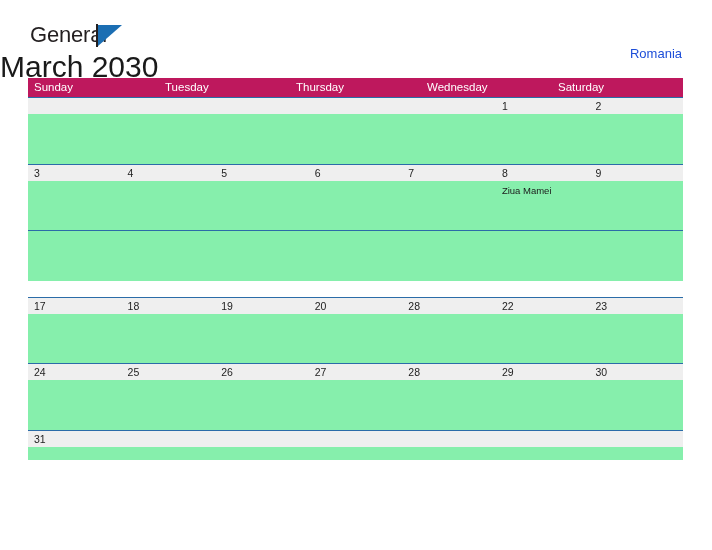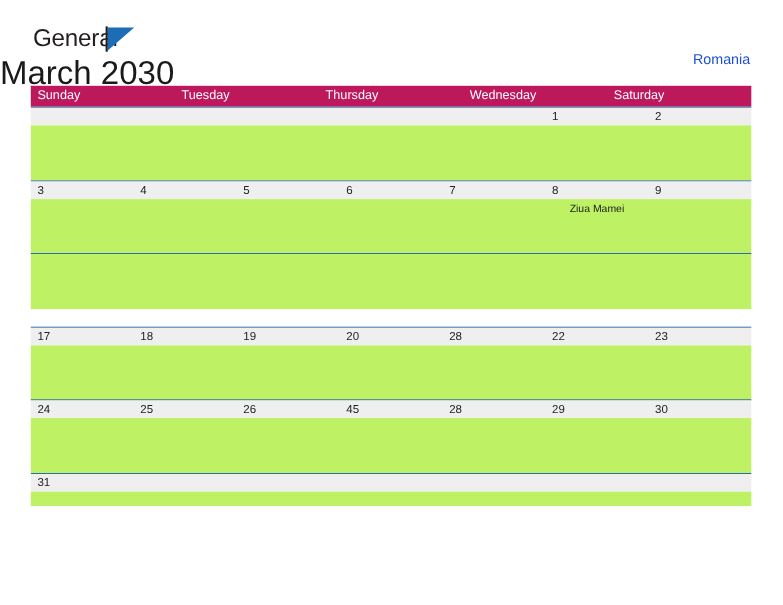--- a/index.html
+++ b/index.html
@@ -128,22 +128,21 @@
     flex: 1 1 0;
     font-size: 10.5px;
     color: #222222;
     line-height: 16px;
     padding-left: 6px;
     box-sizing: border-box;
   }
   .event-strip {
     display: flex;
     height: 50px;
-    background: #bef264;
-    text-align: center;
+    background: #86efac;
   }
   .event-cell {
     flex: 1 1 0;
     padding: 4px 6px 0 6px;
     box-sizing: border-box;
     font-size: 9.5px;
     color: #1a1a1a;
     line-height: 12px;
   }
   .event-text {
@@ -313,21 +312,21 @@
             <span class="event-text"></span>
           </div>
       </div>
     </div>
 
     <div class="week-row">
       <div class="date-strip">
         <div class="date-cell">24</div>
         <div class="date-cell">25</div>
         <div class="date-cell">26</div>
-        <div class="date-cell">45</div>
+        <div class="date-cell">27</div>
         <div class="date-cell">28</div>
         <div class="date-cell">29</div>
         <div class="date-cell">30</div>
       </div>
       <div class="event-strip">
         <div class="event-cell">
             <span class="event-text"></span>
           </div>
         <div class="event-cell">
             <span class="event-text"></span>

